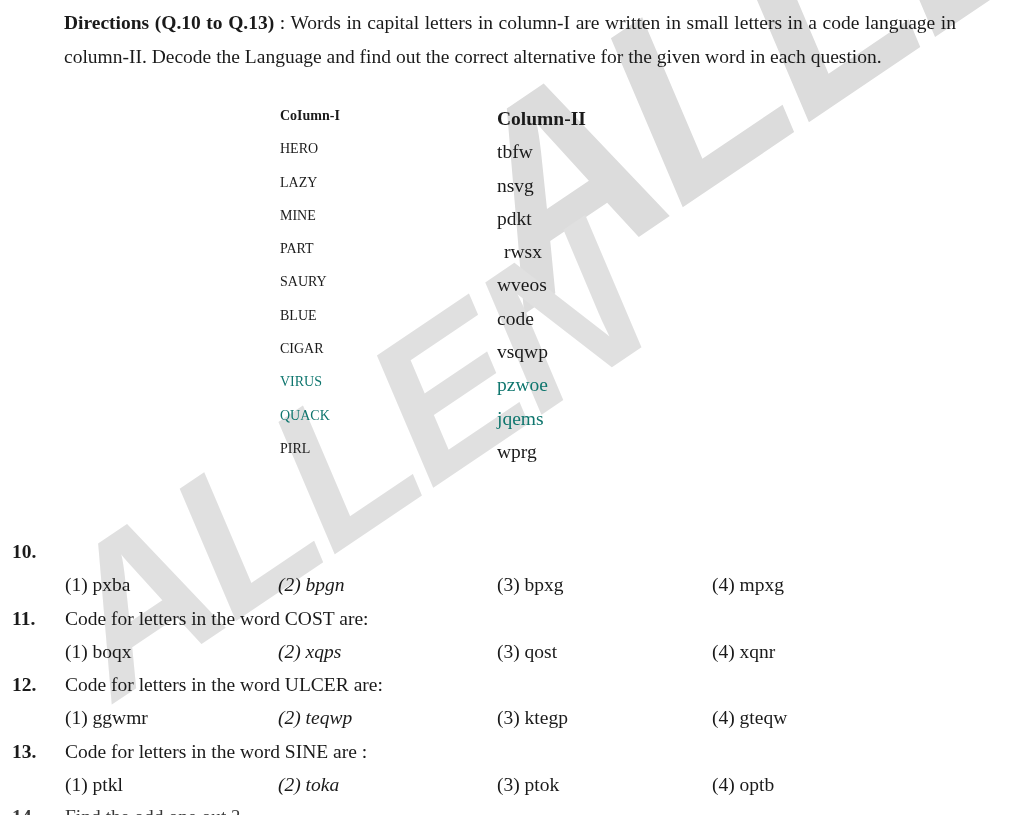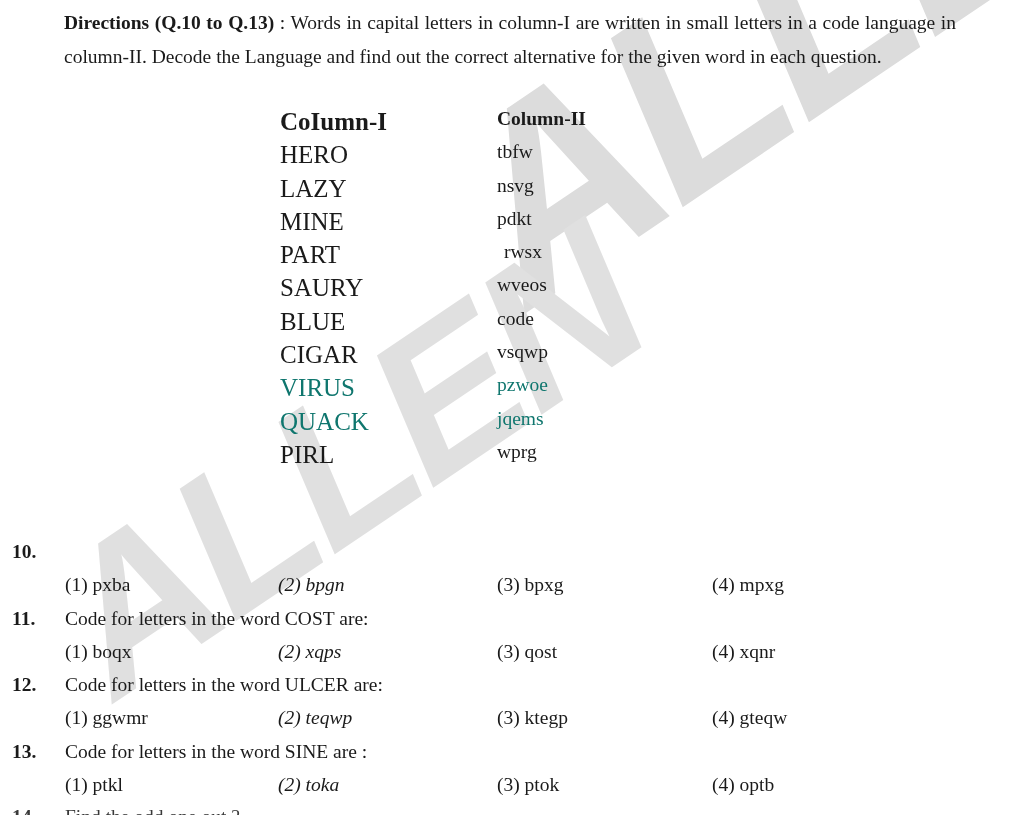--- a/index.html
+++ b/index.html
@@ -83,21 +83,21 @@
     width: 1024px;
   }
   .trow {
     position: relative;
     height: 33.3px;
   }
   .c1 {
     position: absolute;
     left: 280px;
     top: 0;
-    font-size: 25px;
+    font-size: 14px;
   }
   .c2 {
     position: absolute;
     left: 497px;
     top: 0;
     font-size: 19.5px;
   }
   .hdr .c1, .hdr .c2 {
     font-weight: bold;
   }

